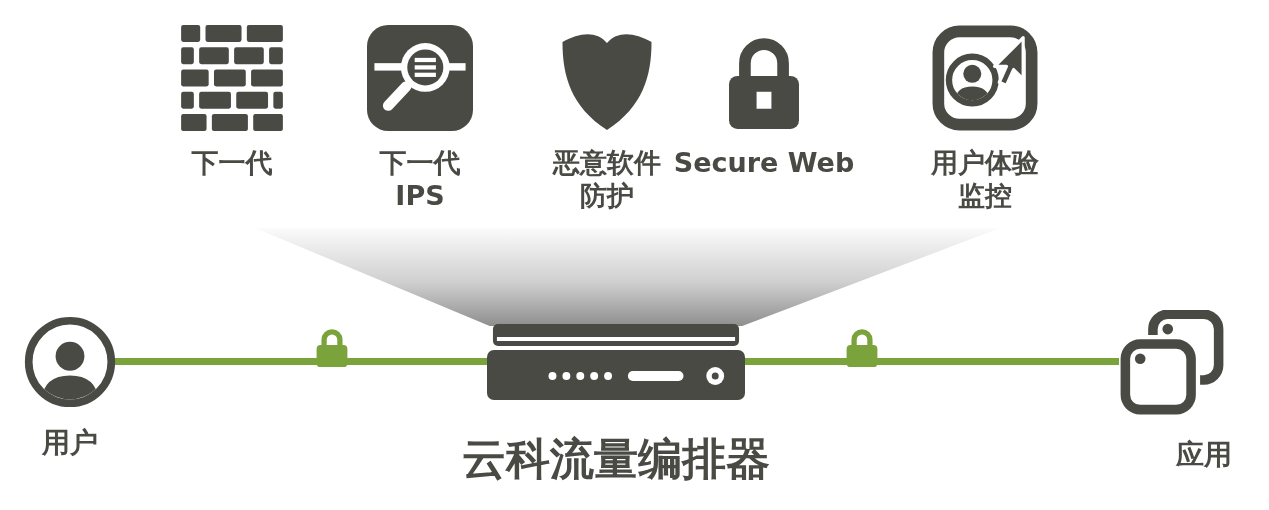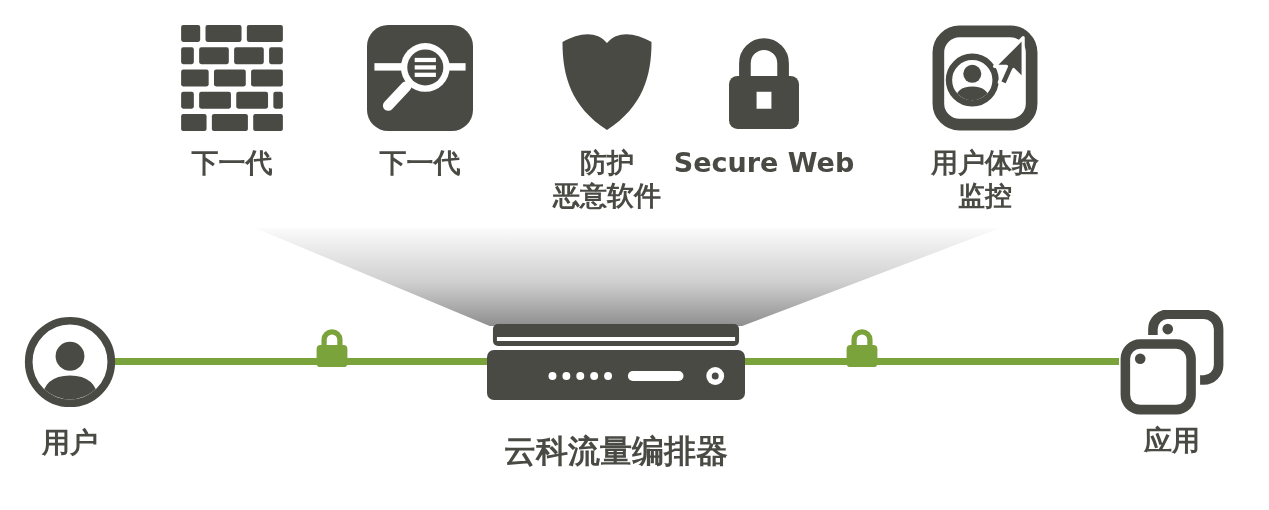--- a/index.html
+++ b/index.html
@@ -47,33 +47,33 @@
   }
 
   
   .end-node { z-index: 3; text-align: center; }
   .left-node { left: 10px; top: 314px; width: 120px; }
   .right-node { left: 1112px; top: 310px; width: 120px; }
   .end-icon-sm { width: 96px; height: 96px; margin: 0 auto; color: var(--dark); }
   .end-icon-lg { width: 106px; height: 106px; margin: 0 auto; color: var(--dark); }
   .node-label { font-size: 28px; font-weight: 700; color: var(--dark); }
   .left-node .node-label { margin-top: 14px; }
-  .right-node .node-label { margin-top: 6px; }
+  .right-node .node-label { margin-top: 20px; text-align: right; }
 
   
   .lock-node { width: 44px; height: 52px; color: var(--green); z-index: 3; }
   .lock1 { left: 310px; top: 320px; }
   .lock2 { left: 840px; top: 320px; }
 
   
   .appliance { left: 487px; top: 324px; width: 258px; height: 76px; color: var(--dark); z-index: 4; }
 
   .title {
     left: 396px; top: 430px; width: 440px; text-align: center;
-    font-size: 32px; font-weight: 700; color: var(--dark); z-index: 5;
+    font-size: 44px; font-weight: 700; color: var(--dark); z-index: 5;
   }
 </style>
 </head>
 <body>
 
 <div class="canvas">
 
   <div class="abs funnel"></div>
 
   <div class="abs flow-line"></div>
@@ -113,32 +113,33 @@
         <circle cx="55" cy="40" r="23" fill="#fff"></circle>
         <circle cx="55" cy="40" r="17" fill="currentColor"></circle>
         <rect x="45" y="31" width="20" height="4" fill="#fff"></rect>
         <rect x="45" y="38" width="20" height="4" fill="#fff"></rect>
         <rect x="45" y="45" width="20" height="4" fill="#fff"></rect>
         <line x1="37" y1="58" x2="20" y2="76" stroke="#fff" stroke-width="10" stroke-linecap="round"></line>
       </svg>
     </div>
     <div class="svc-label">
       <div>下一代</div>
+      <div>IPS</div>
     </div>
   </div>
 
   <div class="abs service s3">
     <div class="svc-icon">
       <svg viewBox="0 0 100 100">
         <path d="M8 16 C 24 7, 40 5, 50 17 C 60 5, 76 7, 92 16 C 92 48, 84 77, 50 99 C 16 77, 8 48, 8 16 Z" fill="currentColor"></path>
       </svg>
     </div>
     <div class="svc-label">
+      <div>恶意软件</div>
       <div>防护</div>
-      <div>恶意软件</div>
     </div>
   </div>
 
   <div class="abs service s4">
     <div class="svc-icon">
       <svg viewBox="0 0 100 100">
         <path d="M32 54 V36 a18 18 0 0 1 36 0 V54" fill="none" stroke="currentColor" stroke-width="11"></path>
         <rect x="17" y="48" width="66" height="50" rx="8" fill="currentColor"></rect>
         <rect x="43" y="63" width="14" height="16" fill="#fff"></rect>
       </svg>

